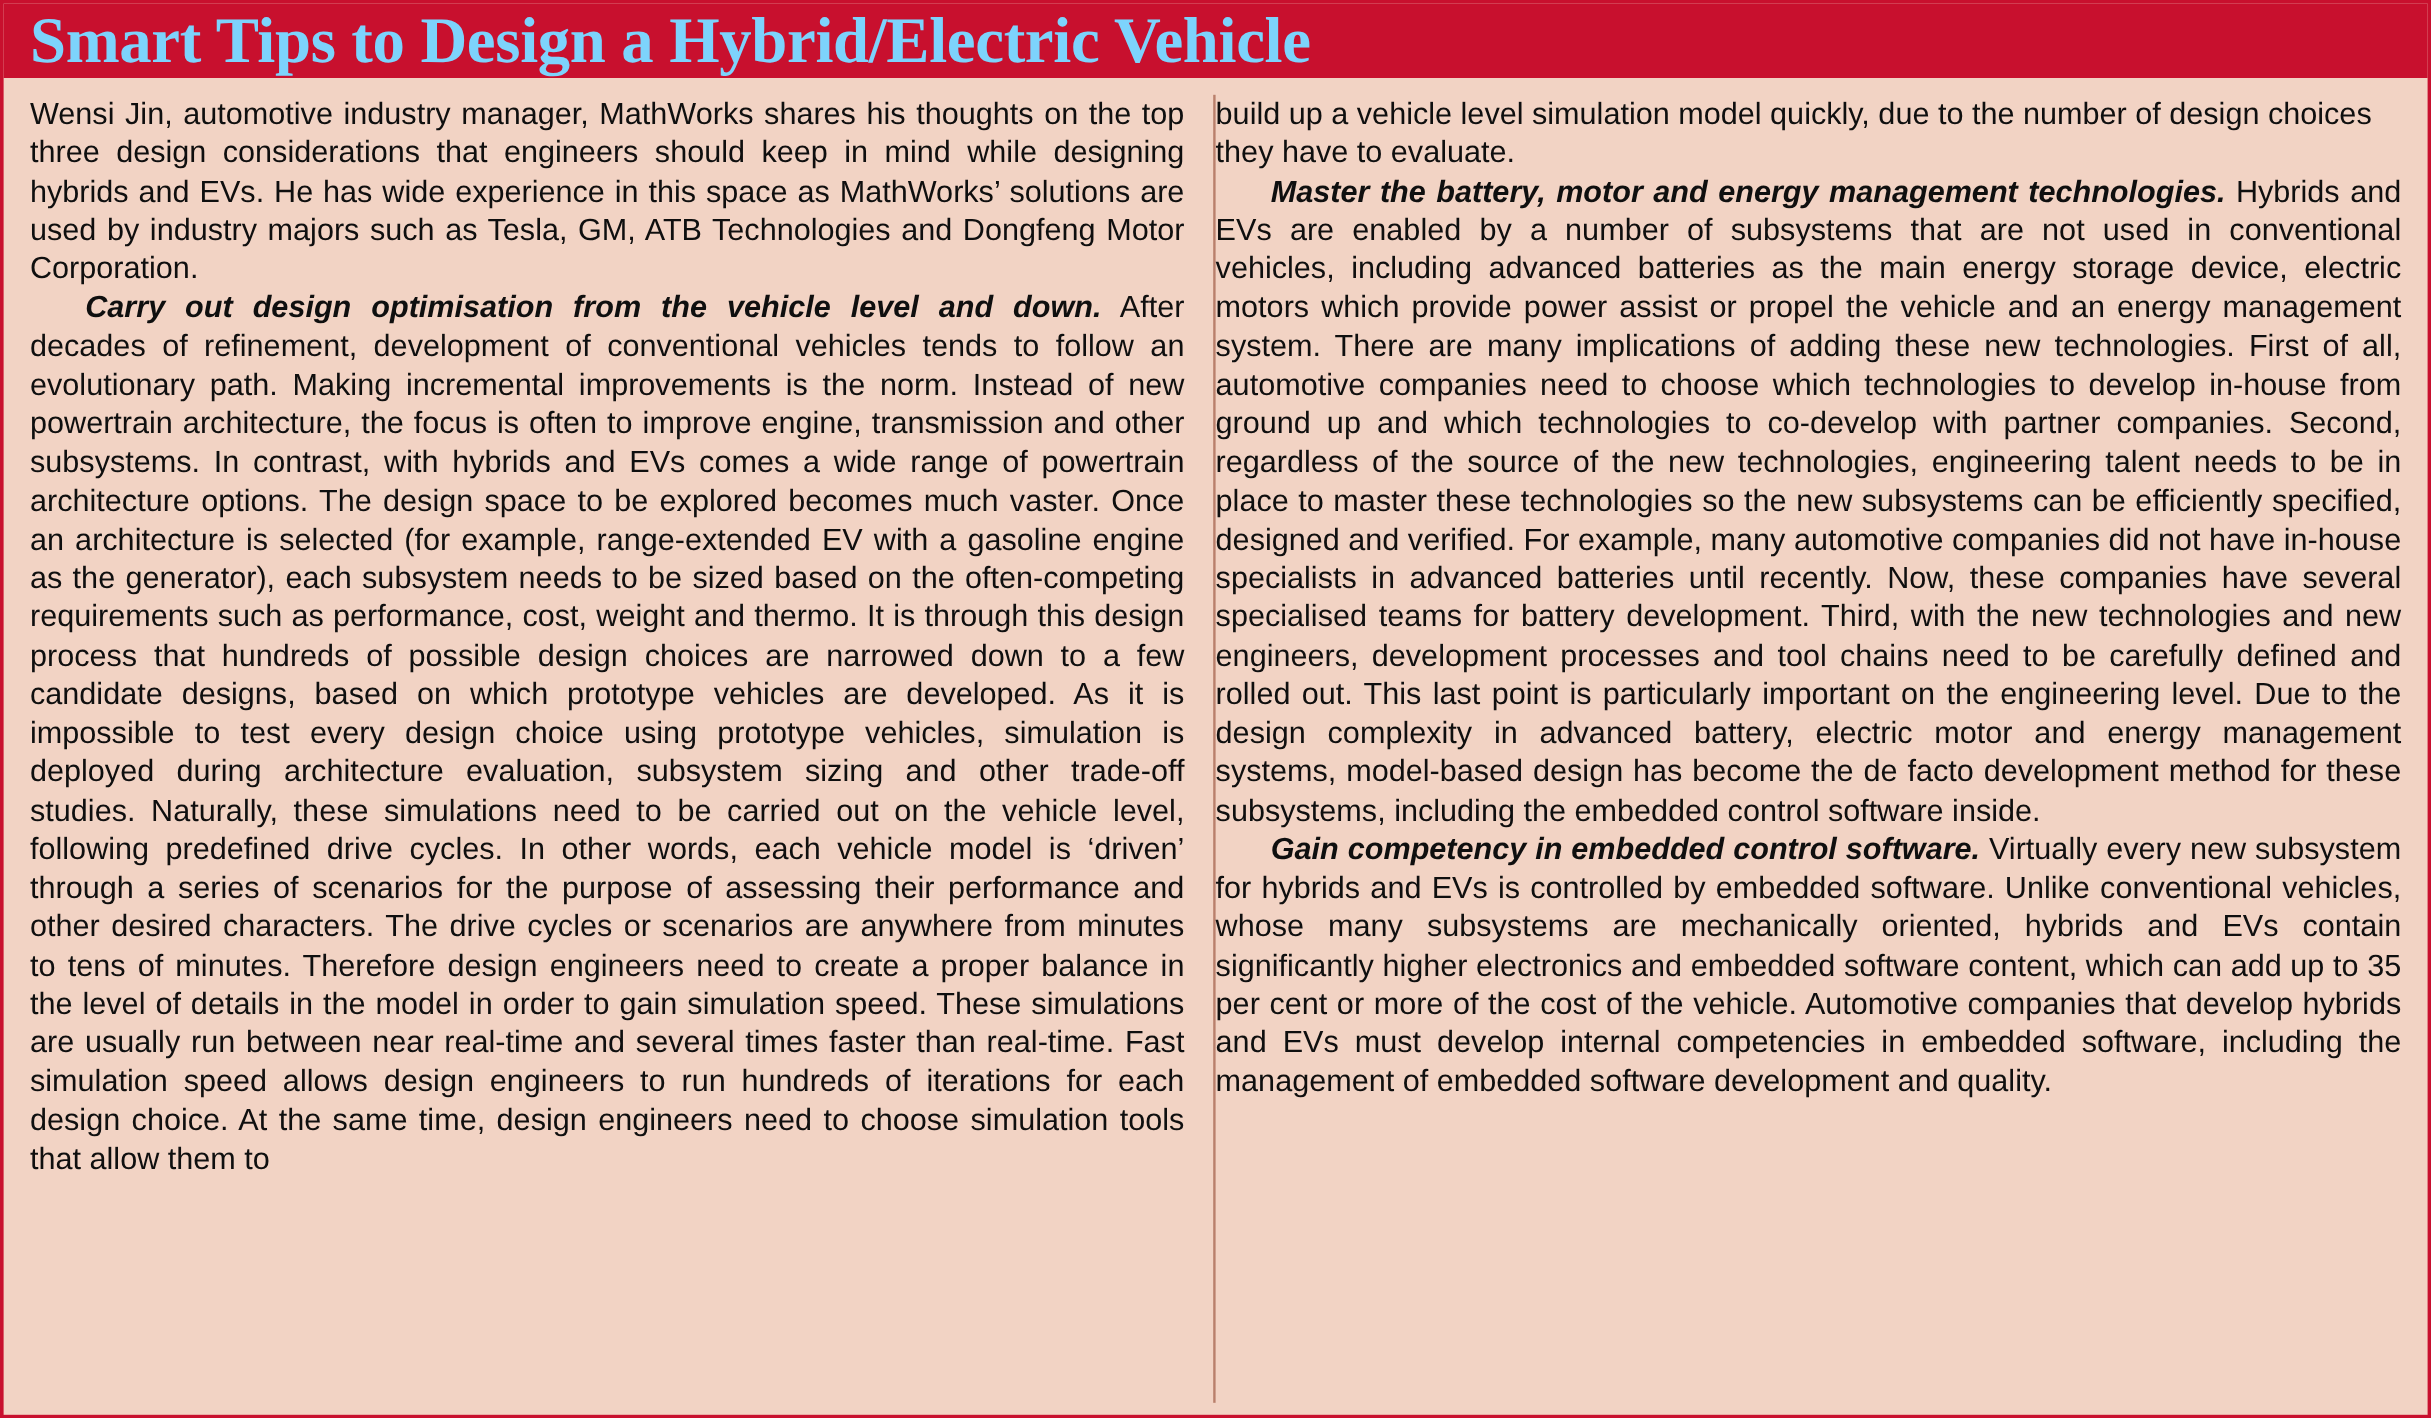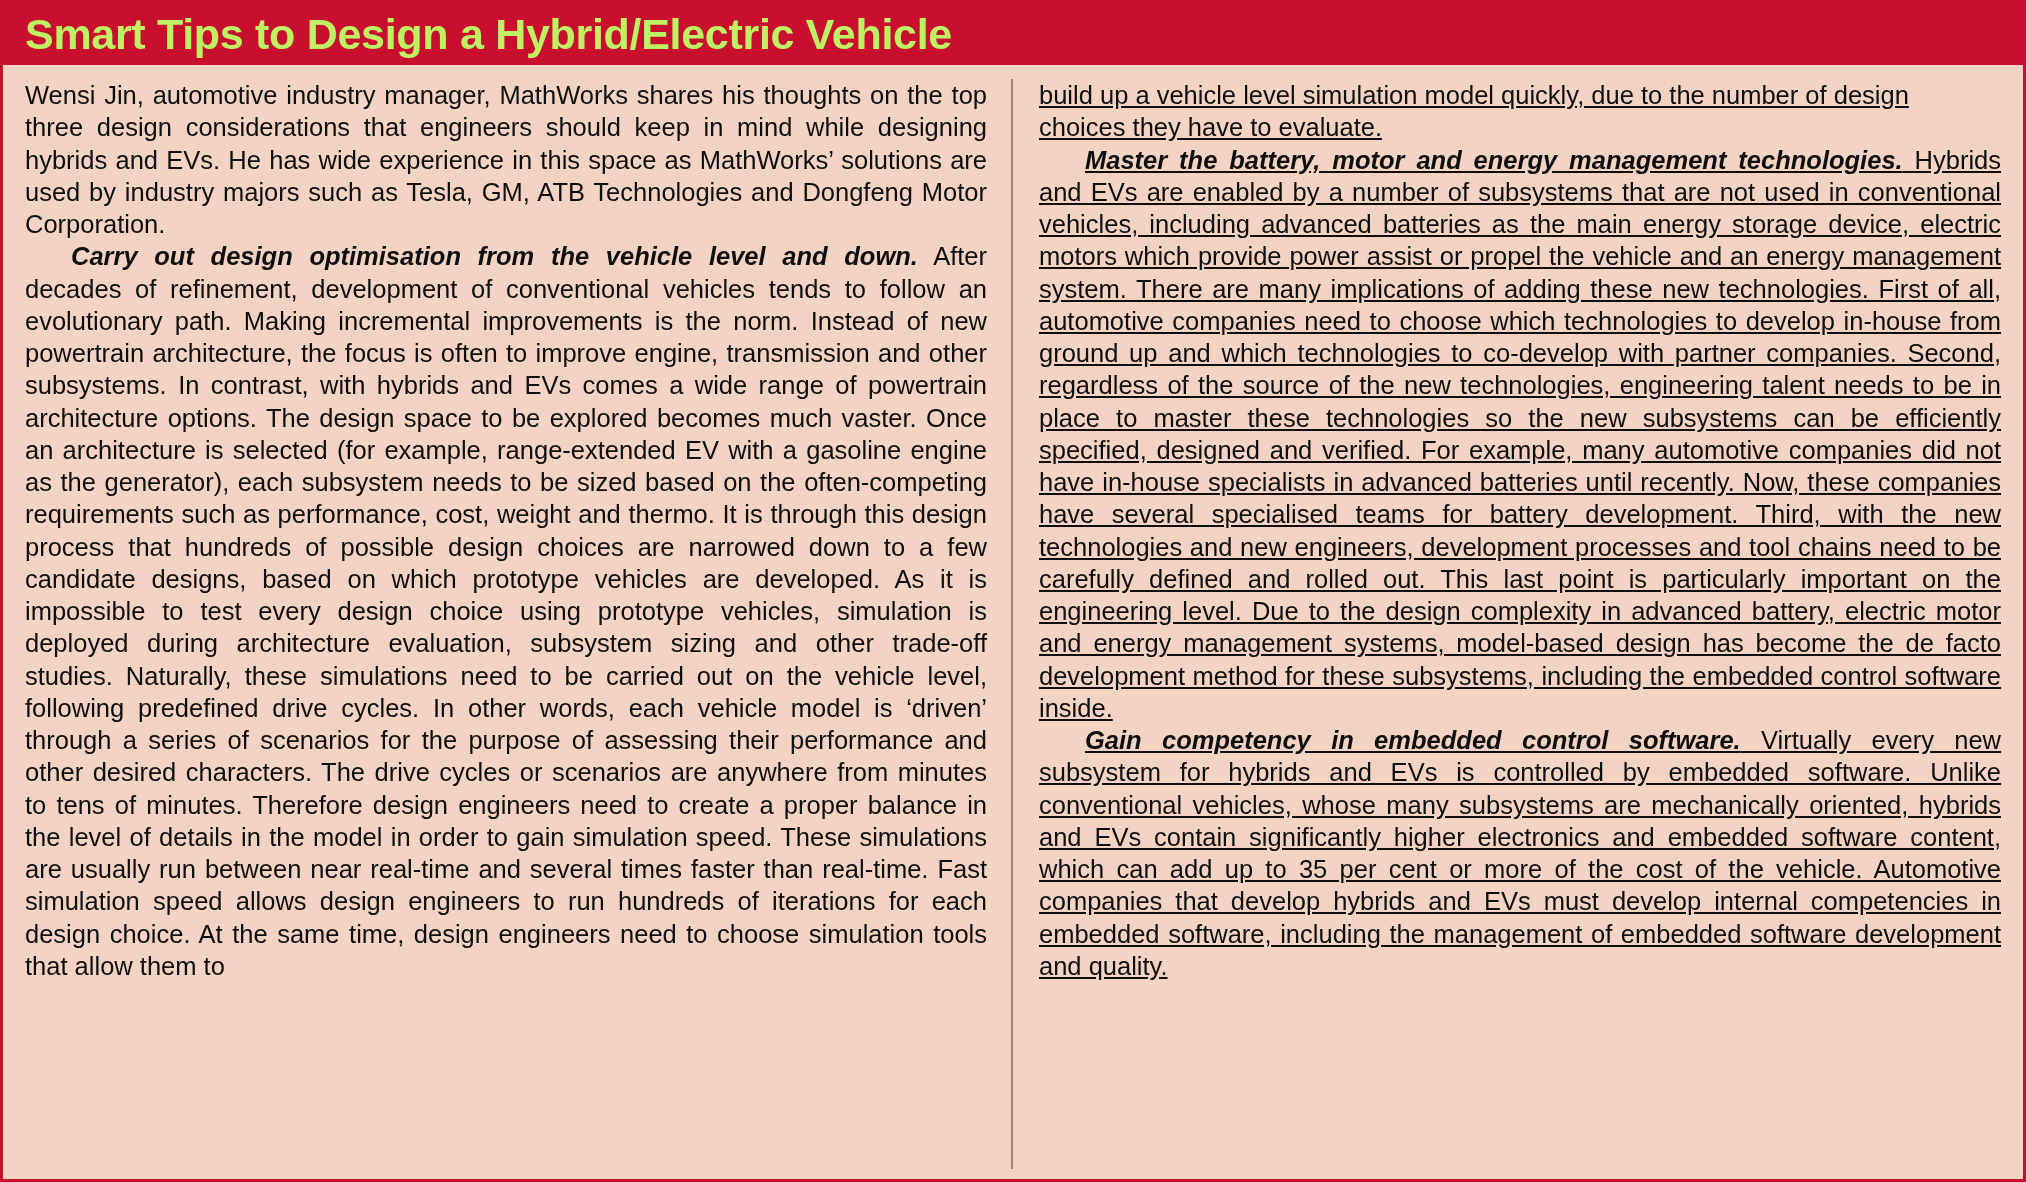--- a/index.html
+++ b/index.html
@@ -24,24 +24,24 @@
   .title-bar {
     background: #c8102e;
     height: 62px;
     display: flex;
     align-items: center;
     padding-left: 22px;
     box-sizing: border-box;
   }
   .title-bar h1 {
     margin: 0;
-    color: #bef264;
-    font-size: 43px;
+    color: #7dd3fc;
+    font-size: 54px;
     font-weight: bold;
-    font-family: Liberation Sans, sans-serif;
+    font-family: Liberation Serif, serif;
     letter-spacing: -0.3px;
     line-height: 1;
   }
   .columns {
     display: flex;
     padding: 14px 22px 10px 22px;
     box-sizing: border-box;
     height: calc(100% - 62px);
   }
   .col {
@@ -51,22 +51,20 @@
     line-height: 1.265;
     color: #0f0f0f;
     text-align: justify;
     font-family: "Liberation Sans", sans-serif;
   }
   .col.left {
     padding-right: 24px;
     border-right: 2px solid #b97f6b;
   }
   .col.right {
-    padding-left: 26px;
-    text-decoration: underline;
   }
   .col p {
     margin: 0;
   }
   .col p.indent {
     text-indent: 46px;
   }
   .runhead {
     font-weight: bold;
     font-style: italic;

